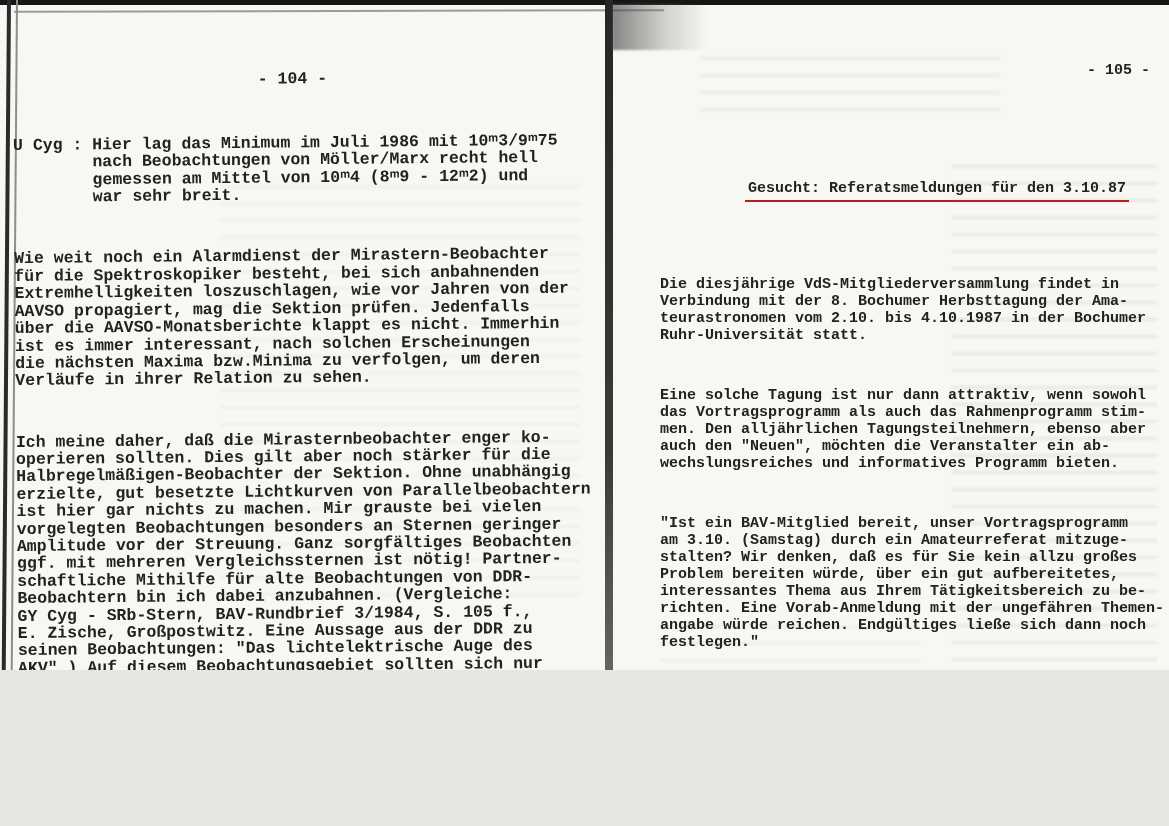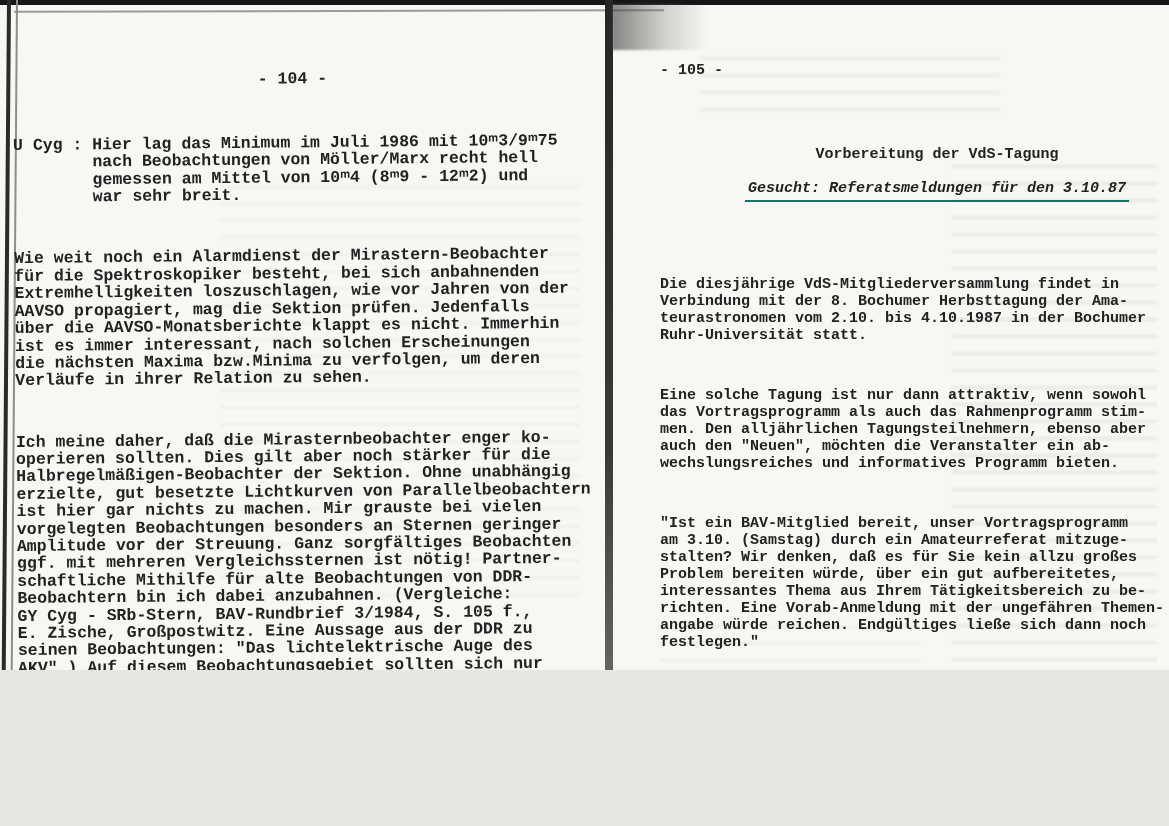--- a/index.html
+++ b/index.html
@@ -26,23 +26,23 @@
   .g3 { left:220px;  top:180px; width:360px; height:420px; opacity:.045; filter:blur(1.6px); }
   .g4 { left:660px;  top:620px; width:260px; height:120px; opacity:.06; filter:blur(1.5px); }
   .smudge { position:absolute; left:800px; top:755px; width:34px; height:71px; opacity:.16; filter:blur(3px);
            background:linear-gradient(to bottom,#9a9a94,#c9c8c2); }
   
   .page { position:absolute; white-space:pre; }
   .page-left  { left:12px;  top:38px; width:590px; font-size:16.5px; line-height:17.4px;
                 transform:rotate(-0.55deg); transform-origin:top left; }
   .page-right { left:660px; top:28px; width:500px; font-size:15px; line-height:17px; }
   .pagenum-left  { text-align:center; width:560px; margin-bottom:12px; }
-  .pagenum-right { text-align:left; width:490px; margin-bottom:16px; }
+  .pagenum-right { text-align:right; width:490px; margin-bottom:16px; }
   .title-block { text-align:center; width:500px; margin-bottom:28px; }
-  .u { border-bottom:2px solid #0f766e; padding:0 3px 3px 3px;font-style:italic; }
+  .u { border-bottom:2px solid #b91c1c; padding:0 3px 3px 3px; }
   .para { margin:0 0 9px 0; }
   .contact-heading { margin:26px 0 9px 0; }
 </style>
 </head>
 <body>
 
 <div class="sheet">
 
   <div class="top-bar"></div>
   <div class="top-line"></div>
@@ -93,21 +93,21 @@
 mögenden notwendig strengen Maßstäben genügt. Als Test
 mag auch die Ableitung einer reduzierten Lichtkurve
 dienen: Sie sollte fast keine Streuung haben.</div>
     
     
   </div>
 
   <div class="page page-right">
     <div class="pagenum-right">- 105 -</div>
     <div class="title-block">
-      <span>Vorbereitung der VdS-Tagung</span><br>
+      <br>
       <span class="u">Gesucht: Referatsmeldungen für den 3.10.87</span>
     </div>
     <div class="para">Die diesjährige VdS-Mitgliederversammlung findet in
 Verbindung mit der 8. Bochumer Herbsttagung der Ama-
 teurastronomen vom 2.10. bis 4.10.1987 in der Bochumer
 Ruhr-Universität statt.</div>
     <div class="para">Eine solche Tagung ist nur dann attraktiv, wenn sowohl
 das Vortragsprogramm als auch das Rahmenprogramm stim-
 men. Den alljährlichen Tagungsteilnehmern, ebenso aber
 auch den "Neuen", möchten die Veranstalter ein ab-

